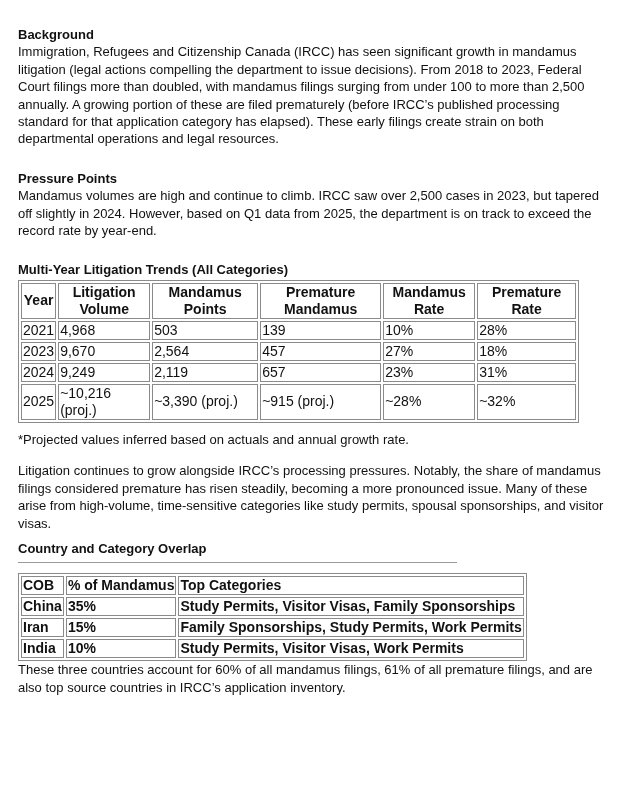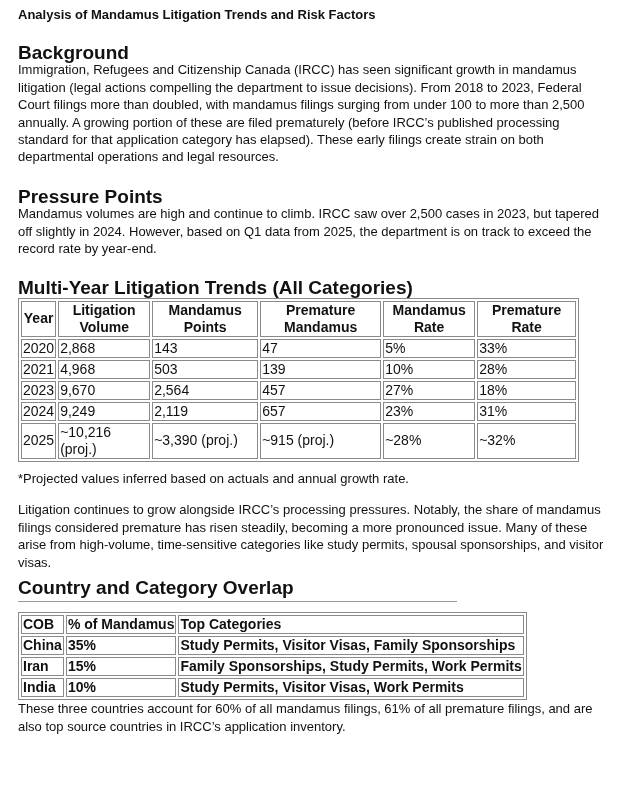--- a/index.html
+++ b/index.html
@@ -3,21 +3,21 @@
 <meta charset="utf-8">
 <style>
   html, body { margin: 0; padding: 0; background: #ffffff; }
   body {
     width: 629px; height: 792px; overflow: hidden;
     font-family: "Liberation Sans", "DejaVu Sans", sans-serif;
     font-size: 13px; color: #111; line-height: 17.4px;
   }
   .page { padding: 6px 18px 0 18px; }
   .title { font-weight: bold; font-size: 13px; margin: 0; height: 18px; }
-  h2 { font-weight: bold; font-size: 19px; margin: 0; }
+  h2 { font-weight: bold; font-size: 13px; margin: 0; }
   p { margin: 0; }
   .gap-title { height: 20px; }
   .gap-lg { height: 22px; }
   .gap-sm { height: 8px; }
   table.grid {
     border-collapse: separate; border-spacing: 2px;
     border: 1px solid #8a8a8a; font-size: 14px;
   }
   table.grid td, table.grid th {
     border: 1px solid #8a8a8a; padding: 0 1px; line-height: 17px; vertical-align: middle;
@@ -28,21 +28,20 @@
   .trend th { line-height: 16px; padding: 0 2px; }
   .cob { margin-top: 2px; }
   .cob td { font-weight: bold; }
   .rule { border-top: 1px solid #999; width: 439px; margin-top: 5px; }
   .note { margin-top: 8px; }
 </style>
 </head>
 <body>
 
 <div class="page">
-  <div class="title">Analysis of Mandamus Litigation Trends and Risk Factors</div>
   <div class="gap-title"></div>
 
   <section>
     <h2>Background</h2>
     <p>Immigration, Refugees and Citizenship Canada (IRCC) has seen significant growth in mandamus litigation (legal actions compelling the department to issue decisions). From 2018 to 2023, Federal Court filings more than doubled, with mandamus filings surging from under 100 to more than 2,500 annually. A growing portion of these are filed prematurely (before IRCC’s published processing standard for that application category has elapsed). These early filings create strain on both departmental operations and legal resources.</p>
   </section>
   <div class="gap-lg"></div>
 
   <section>
     <h2>Pressure Points</h2>
@@ -57,28 +56,20 @@
         <tr>
           <th style="width:24px">Year</th>
           <th style="width:88px">Litigation Volume</th>
           <th style="width:102px">Mandamus Points</th>
           <th style="width:117px">Premature Mandamus</th>
           <th style="width:88px">Mandamus Rate</th>
           <th>Premature Rate</th>
         </tr>
       </thead>
       <tbody>
-        <tr>
-          <td>2020</td>
-          <td>2,868</td>
-          <td>143</td>
-          <td>47</td>
-          <td>5%</td>
-          <td>33%</td>
-        </tr>
         <tr>
           <td>2021</td>
           <td>4,968</td>
           <td>503</td>
           <td>139</td>
           <td>10%</td>
           <td>28%</td>
         </tr>
         <tr>
           <td>2023</td>

